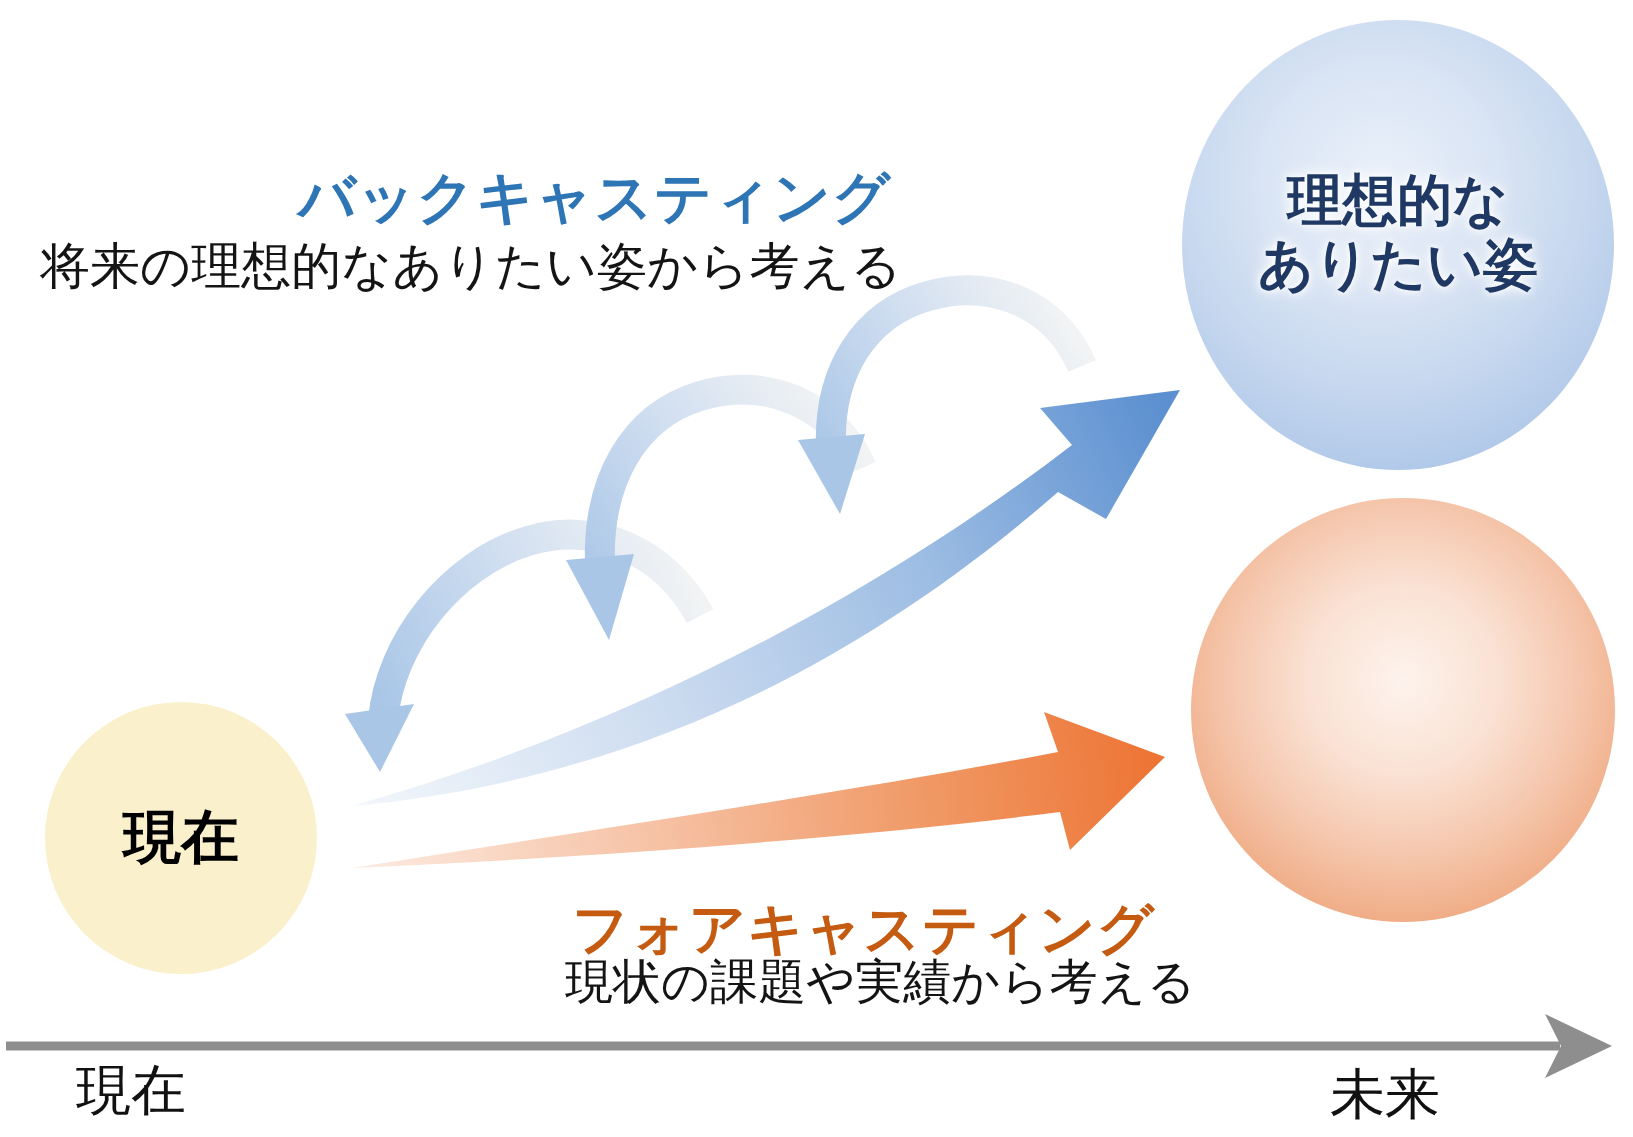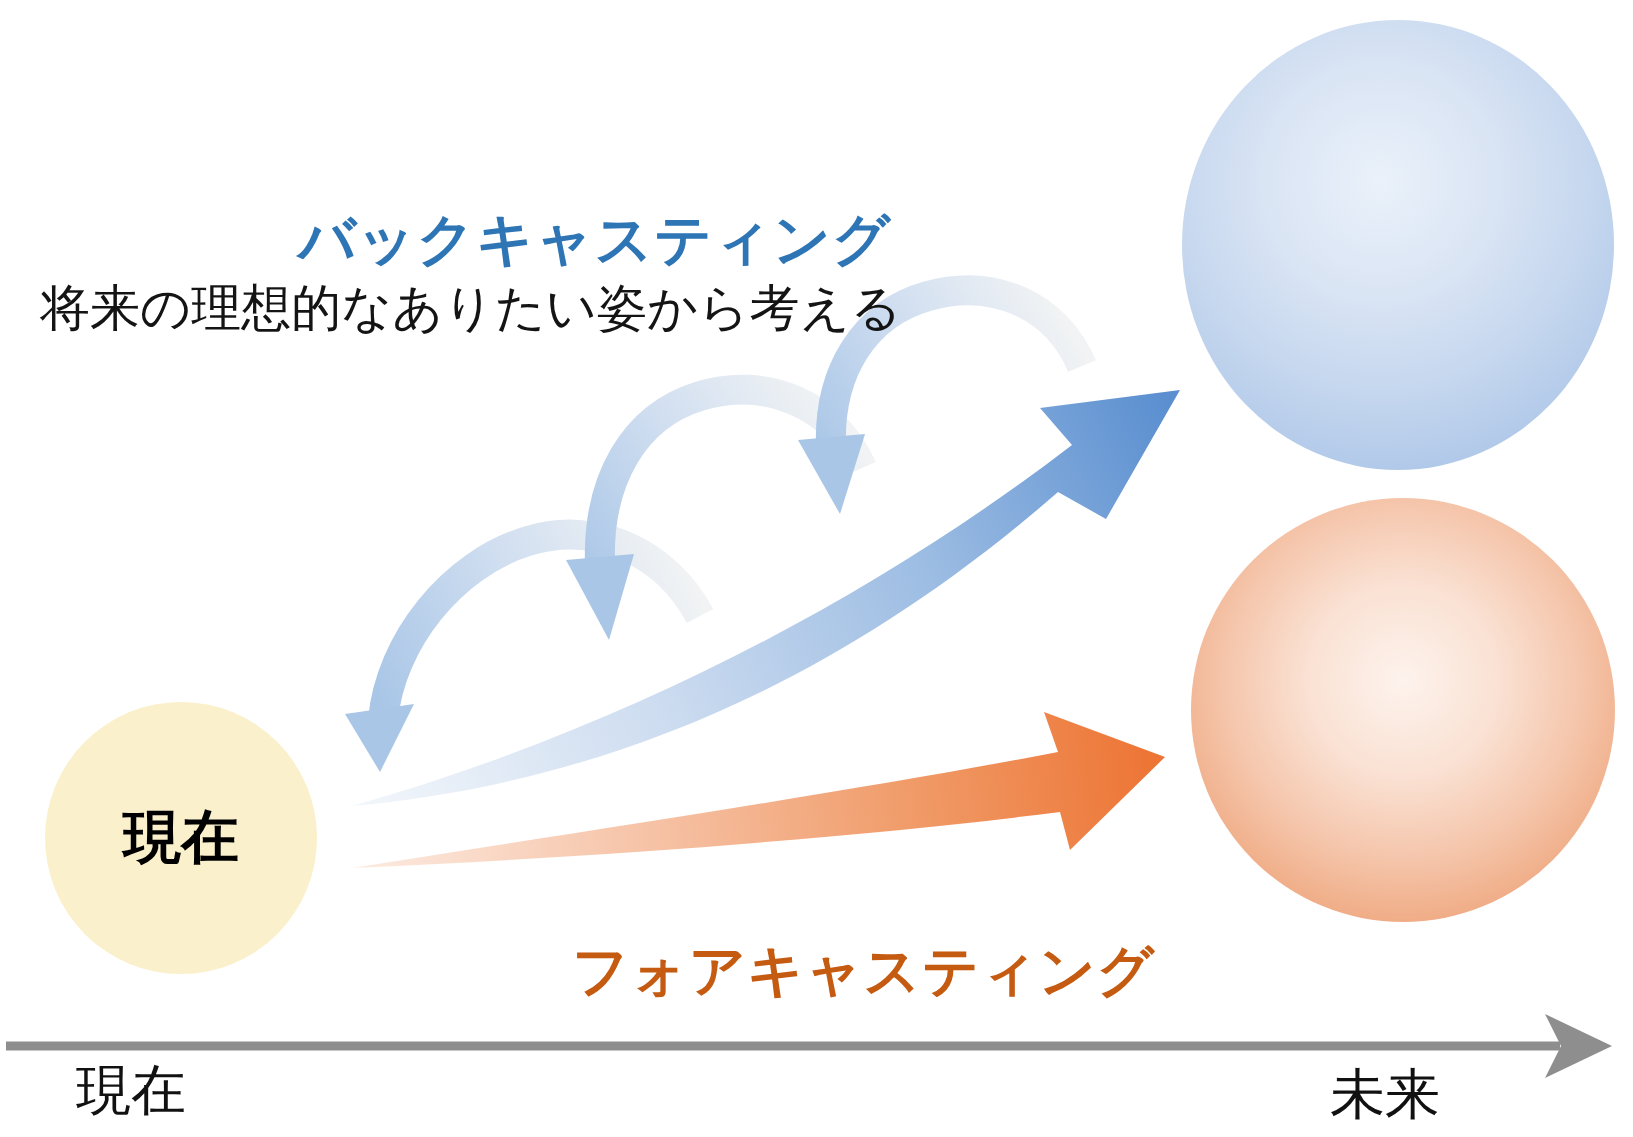--- a/index.html
+++ b/index.html
@@ -9,21 +9,21 @@
     --arrow-blue-light:#ADC8E8;
     --arrow-orange:#ED7434;
     --axis-gray:#8E8E8E;
     --ideal-text:#1F3864;
     --projected-text:#7C3D12;
     --present-fill:#FAF0CB;
   }
   html,body{margin:0;padding:0;background:#fff;}
   body{font-family:"Liberation Sans","DejaVu Sans",sans-serif;}
   .canvas{position:relative;width:1633px;height:1137px;background:#ffffff;overflow:hidden;}
-  .abs{position:absolute;margin-top:42px;}
+  .abs{position:absolute;}
   svg.layer{position:absolute;left:0;top:0;width:1633px;height:1137px;}
 
   .circle{position:absolute;border-radius:50%;}
   .circle-ideal{
     left:1182px;top:20px;width:432px;height:450px;
     background:radial-gradient(circle at 46% 36%,
       #eaf1fa 0%, #d9e4f4 32%, #c4d6ee 58%, #b1c9e9 78%, #a8c2e6 90%, rgba(168,194,230,0) 100%);
   }
   .circle-projected{
     left:1191px;top:498px;width:424px;height:424px;
@@ -117,22 +117,25 @@
     <line x1="6" y1="1046" x2="1560" y2="1046" stroke="#8E8E8E" stroke-width="9"></line>
     <polygon points="1545,1014 1612,1046 1545,1078 1561,1046" fill="#8E8E8E"></polygon>
   </svg>
 
   <div class="circle circle-ideal"></div>
   <div class="circle circle-projected"></div>
   <div class="circle circle-present">
     <span class="label-present">現在</span>
   </div>
 
+  <div class="node-label label-ideal">理想的な
+ありたい姿</div>
 
   <div class="abs title-back">バックキャスティング</div>
   <div class="abs sub-back">将来の理想的なありたい姿から考える</div>
 
   <div class="abs title-fore">フォアキャスティング</div>
+  <div class="abs sub-fore">現状の課題や実績から考える</div>
 
   <div class="axis-label axis-label-left">現在</div>
   <div class="axis-label axis-label-right">未来</div>
 
 </div>
 
 </body></html>

